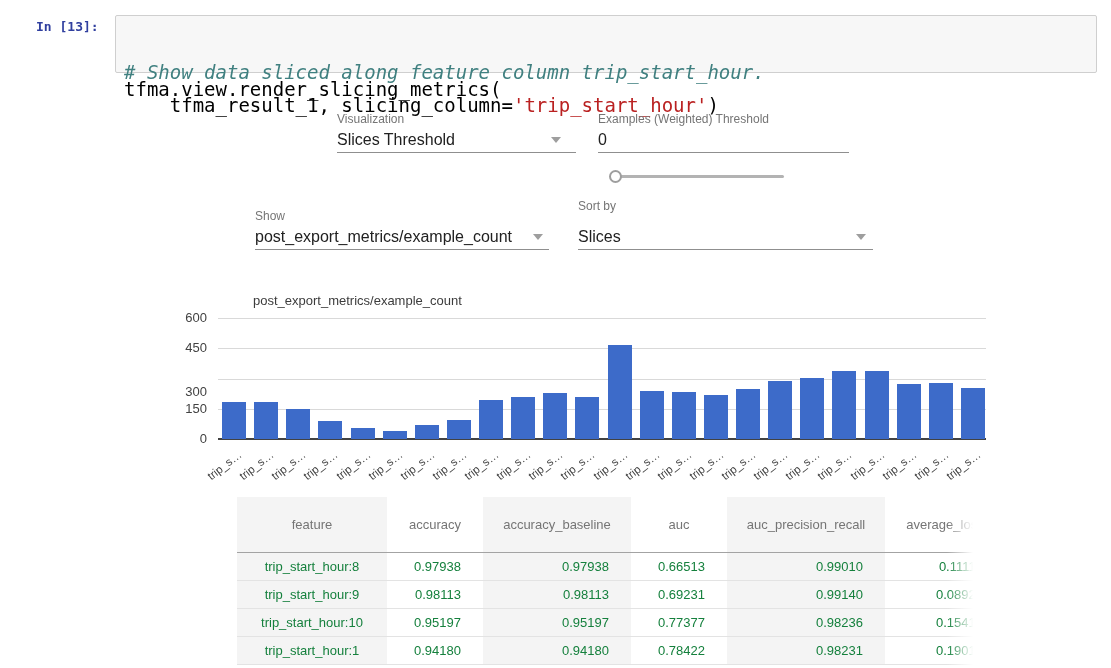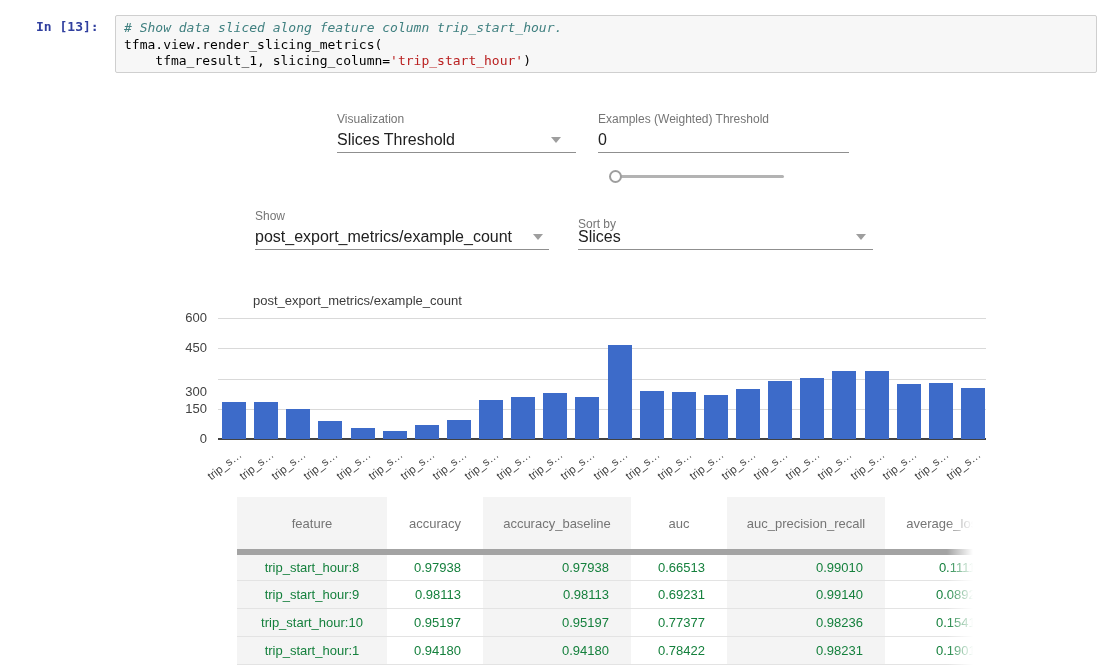--- a/index.html
+++ b/index.html
@@ -5,22 +5,22 @@
   * { margin:0; padding:0; box-sizing:border-box; }
   html,body { width:1111px; height:668px; background:#ffffff; overflow:hidden;
               font-family:"Liberation Sans", sans-serif; position:relative; }
   .abs { position:absolute; }
 
   
   .prompt { left:36px; top:19px; font-family:"DejaVu Sans Mono", monospace;
             font-size:13px; color:#303F9F;font-weight:bold; }
   .code-box { left:115px; top:15px; width:982px; height:58px; background:#f7f7f7;
               border:1px solid #cfcfcf; border-radius:2px; padding:4px 8px; }
-  .code-box pre { font-family:"DejaVu Sans Mono", monospace; font-size:13px;
-                  line-height:16.5px; color:#000; }
+  .code-box pre { font-family:"DejaVu Sans Mono", monospace; font-size:19px;
+                  line-height:16.5px; color:#000;margin-top:44px; }
   .tok-comment { color:#408080; font-style:italic; }
   .tok-str { color:#BA2121; }
 
   
   .ctl-label { font-size:12px; color:#757575; }
   .ctl-value { font-size:16px; color:#212121; }
   .underline { height:1px; background:#8f8f8f; }
   .dd-arrow { width:0; height:0; border-left:5px solid transparent;
               border-right:5px solid transparent; border-top:6px solid #9e9e9e; }
   .slider-track { height:3px; background:#b3b3b3; border-radius:2px; }
@@ -38,21 +38,21 @@
           justify-content:space-between; align-items:flex-end; }
   .bar { width:24px; }
   .xlabel { width:56px; text-align:right; font-size:11.5px; color:#424242;
             transform:rotate(-38deg); transform-origin:100% 50%; white-space:nowrap; }
 
   
   #metrics-table { left:237px; top:497px; width:736px; height:171px; overflow:hidden; }
   .tbl { width:768px; border-collapse:collapse; table-layout:fixed;
          font-size:13px; }
   .tbl th { height:55px; font-weight:normal; color:#757575; text-align:center;
-            border-bottom:6px solid #a3a3a3; }
+            border-bottom:1px solid #a3a3a3; }
   .tbl td { height:28px; color:#15803d; border-bottom:1px solid #e3e3e3; }
   .tbl td.num { text-align:right; padding-right:22px; }
   .tbl td.feat { text-align:center; }
   .col-shade { background:#f4f4f4; }
   .tbl-fade { right:0; top:0; width:26px; height:171px;
               background:linear-gradient(to right, rgba(255,255,255,0), #ffffff); }
 </style>
 </head>
 <body>
 
@@ -73,21 +73,21 @@
 <div class="abs underline" style="left:598px; top:152px; width:251px;"></div>
 
 <div class="abs slider-track" style="left:617px; top:175px; width:167px;"></div>
 <div class="abs slider-thumb" style="left:609px; top:170px;"></div>
 
 <div class="abs ctl-label" style="left:255px; top:209px;">Show</div>
 <div class="abs ctl-value" style="left:255px; top:228px;">post_export_metrics/example_count</div>
 <div class="abs dd-arrow" style="left:533px; top:234px;"></div>
 <div class="abs underline" style="left:255px; top:249px; width:294px;"></div>
 
-<div class="abs ctl-label" style="left:578px; top:217px;text-align:center;">Sort by</div>
+<div class="abs ctl-label" style="left:578px; top:199px;text-align:center;">Sort by</div>
 <div class="abs ctl-value" style="left:578px; top:228px;">Slices</div>
 <div class="abs dd-arrow" style="left:856px; top:234px;"></div>
 <div class="abs underline" style="left:578px; top:249px; width:295px;"></div>
 
 <div class="abs" id="chart">
   <div class="abs legend-swatch"></div>
   <div class="abs legend-label">post_export_metrics/example_count</div>
   <div id="yticks">
       <div class="abs ytick" style="top: 18px; left: 0px;">600</div>
       <div class="abs ytick" style="top: 48.25px; left: 0px;">450</div>

